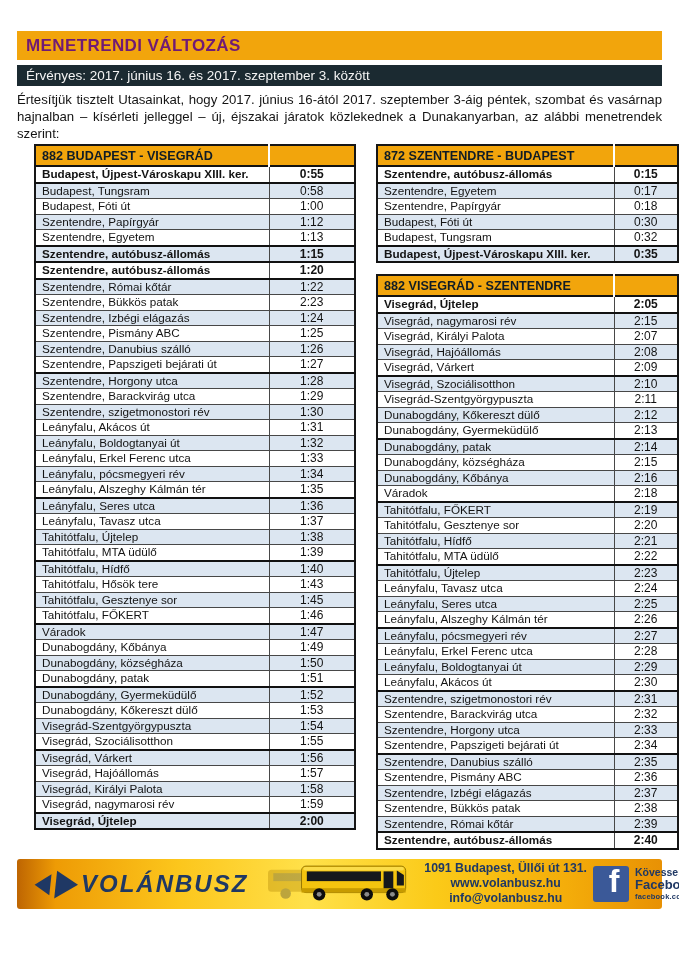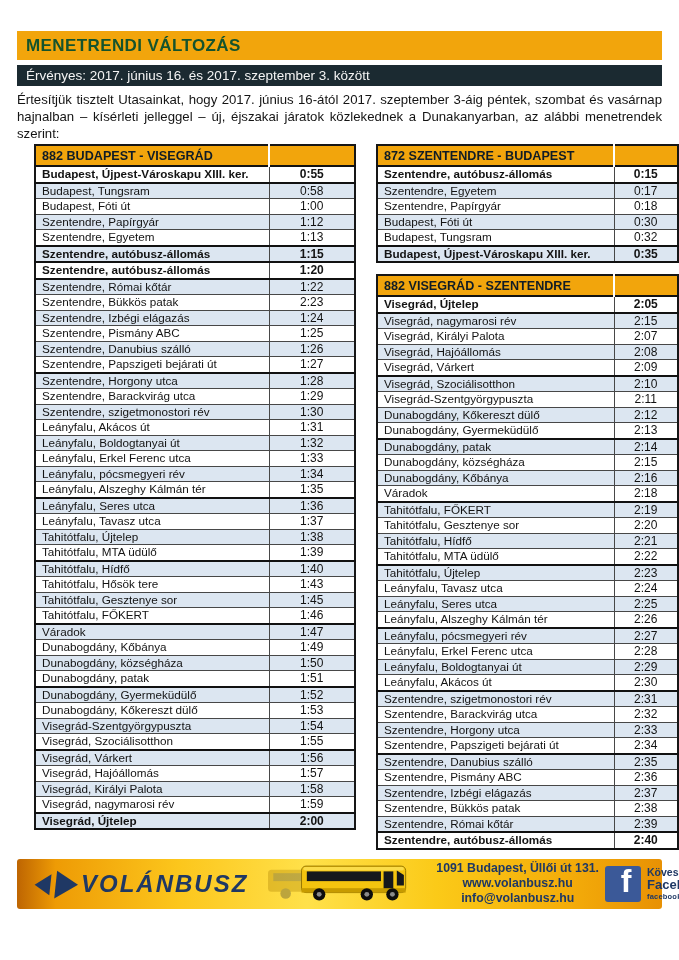--- a/index.html
+++ b/index.html
@@ -7,21 +7,21 @@
     position:relative;
     width:679px; height:960px;
     box-sizing:border-box;
     padding:31px 17px 0 17px;
     background:#ffffff;
     font-family:"Liberation Sans", sans-serif;
     overflow:hidden;
   }
   .title-bar {
     background:var(--orange,#F2A50C);
-    color:#14532d;
+    color:#701a75;
     font-weight:bold;
     font-size:17px;
     letter-spacing:.4px;
     padding:5px 9px 4px 9px;
   }
   .validity-bar {
     margin-top:5px;
     background:var(--darkbar,#1B2A31);
     color:#f4f4f4;
     font-size:13.5px;
@@ -96,21 +96,20 @@
   }
   .bus-wrap { flex:none; margin-left:14px; }
   .contact {
     flex:1;
     text-align:center;
     color:var(--navy,#1F3864);
     font-weight:bold;
     font-size:12.3px;
     line-height:1.25;
     white-space:nowrap;
-    margin-left:12px;
   }
   .fb { flex:none; display:flex; align-items:center; gap:6px; padding-right:2px; }
   .fb-icon {
     width:36px; height:36px;
     background:var(--fbblue,#3B5998);
     border-radius:3px;
     color:#fff;
     font-weight:bold;
     font-size:32px;
     line-height:30px;

